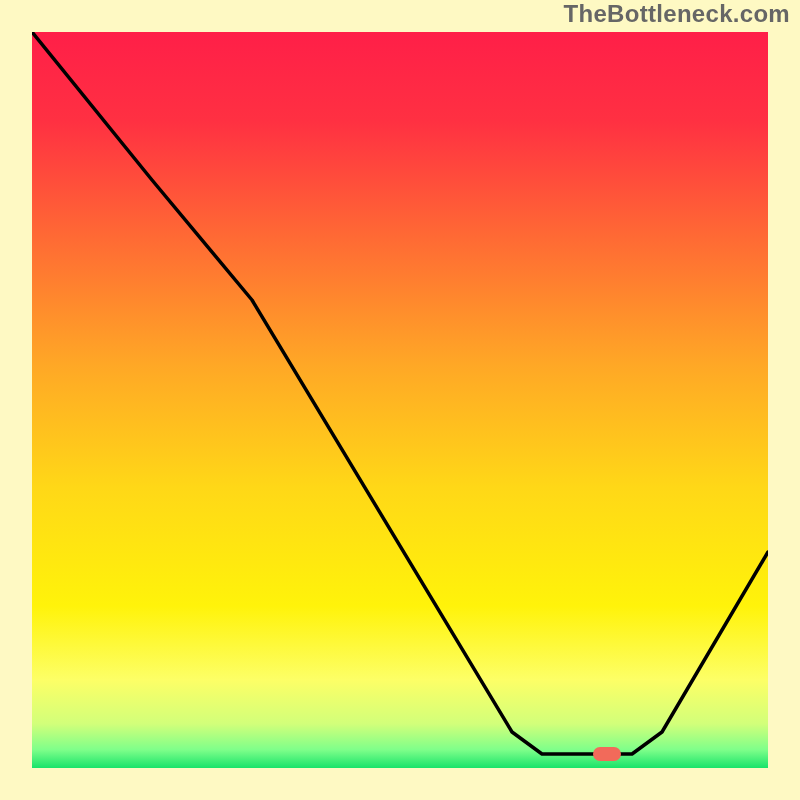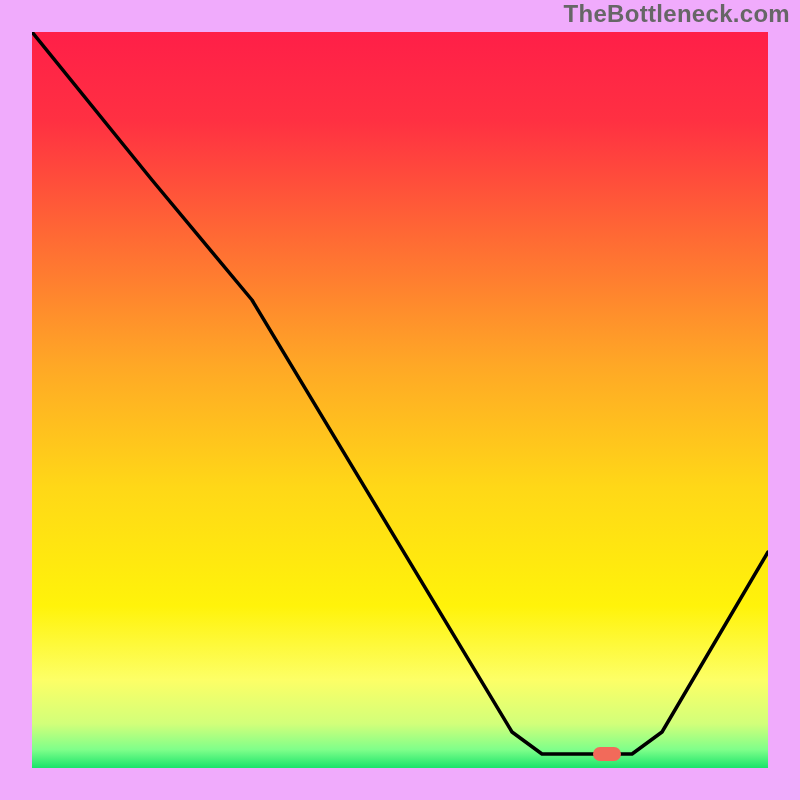--- a/index.html
+++ b/index.html
@@ -5,21 +5,21 @@
   body {
     margin: 0;
     padding: 0;
     background: #fff;
     font-family: Arial, Helvetica, sans-serif;
   }
   .canvas {
     position: relative;
     width: 800px;
     height: 800px;
-    background: #f0abfc;
+    background: #fef9c3;
   }
   .watermark {
     position: absolute;
     top: 0;
     right: 10px;
     font-size: 24px;
     font-weight: bold;
     color: #666;
     font-family: Arial, sans-serif;
     z-index: 5;

